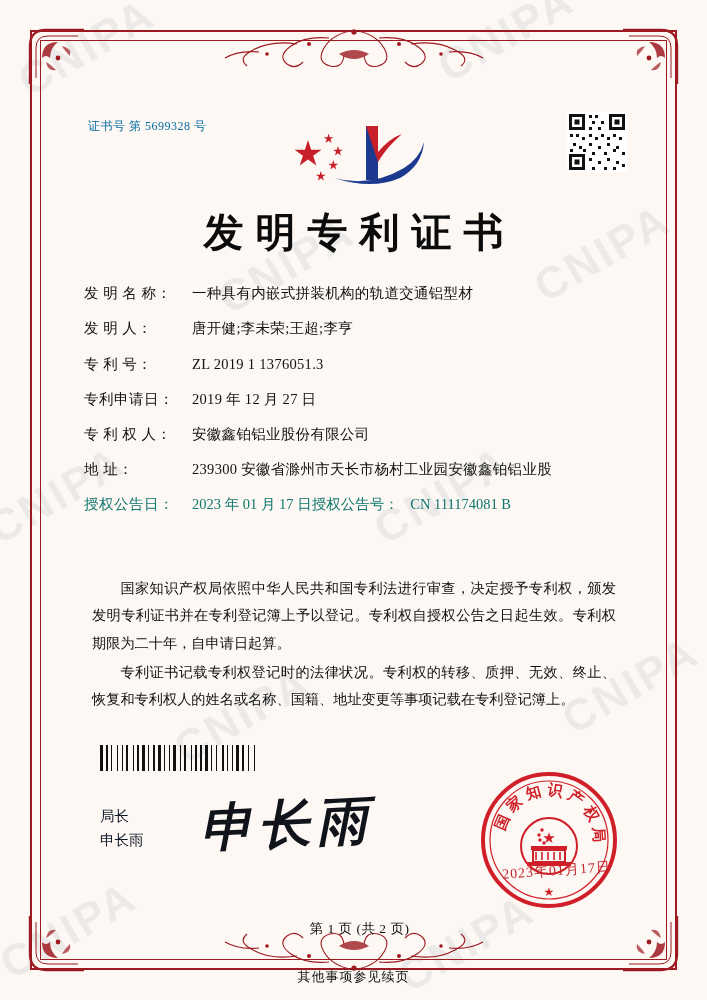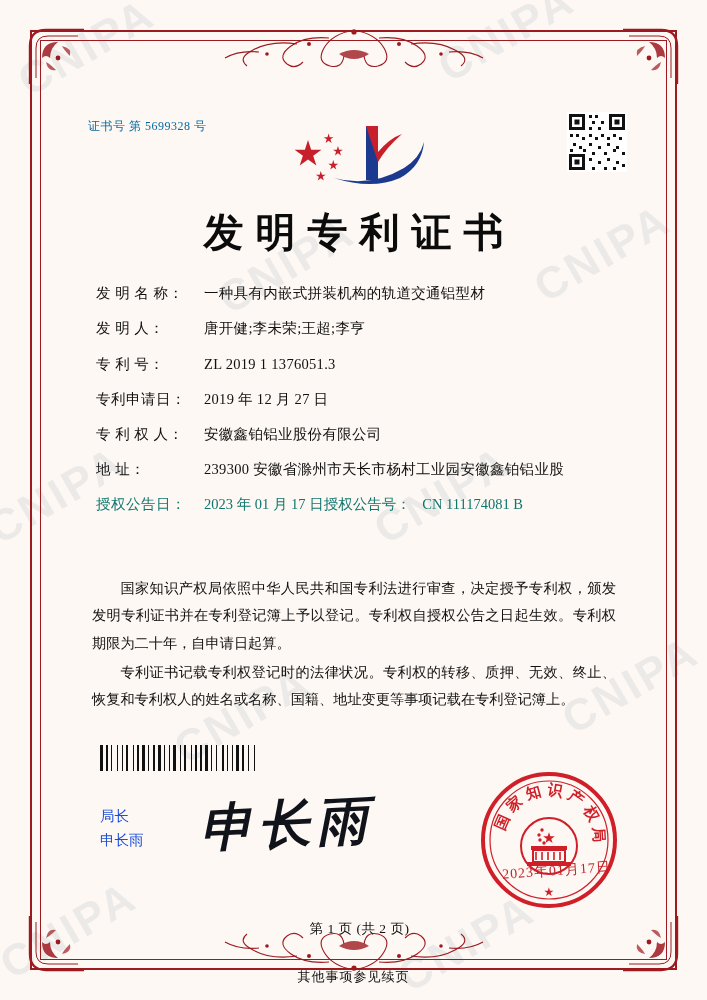--- a/index.html
+++ b/index.html
@@ -124,21 +124,21 @@
     font-size: 40px;
     font-weight: bold;
     letter-spacing: 12px;
     color: #0b0b0b;
     font-family: "Liberation Serif", serif;
     text-indent: 12px;
   }
 
   .fields {
     position: absolute;
-    left: 96px;
+    left: 84px;
     top: 283px;
     width: 530px;
   }
   .field-row {
     display: flex;
     align-items: flex-start;
     margin-bottom: 13.5px;
     font-size: 14.5px;
     color: #111;
     line-height: 1.5;
@@ -190,21 +190,21 @@
     top: 745px;
     width: 190px;
     height: 26px;
   }
 
   .sig-block {
     position: absolute;
     left: 100px;
     top: 805px;
     font-size: 14.5px;
-    color: #1d4ed8;
+    color: #0f172a;
     line-height: 1.65;
   }
 
   .signature {
     position: absolute;
     left: 200px;
     top: 790px;
     font-size: 52px;
     color: #10131a;
     font-family: "Liberation Serif", serif;

